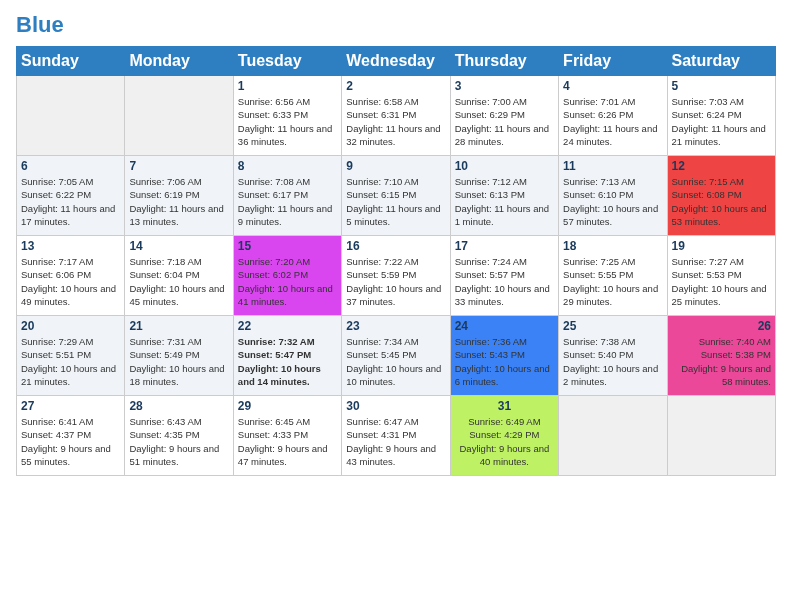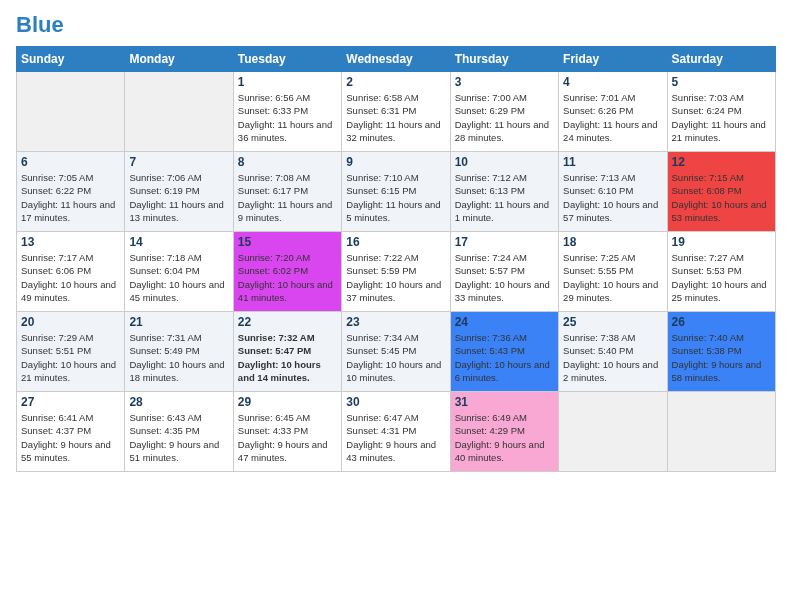--- a/index.html
+++ b/index.html
@@ -34,21 +34,21 @@
       color: #1a3a5c;
     }
     table {
       width: 100%;
       border-collapse: collapse;
       table-layout: fixed;
     }
     thead tr th {
       background-color: #2e7fc1;
       color: #fff;
-      font-size: 12px;
+      font-size: 16px;
       padding: 5px 4px;
       text-align: left;
       border: 1px solid #2e7fc1;
     }
     tbody tr td {
       border: 1px solid #ccc;
       vertical-align: top;
       padding: 3px 4px;
       font-size: 10px;
       color: #333;
@@ -252,21 +252,21 @@
           <div class="day-detail" style="white-space: pre-line;">Sunrise: 7:36 AM
 Sunset: 5:43 PM
 Daylight: 10 hours and 6 minutes.</div>
         </td>
         <td style="background: rgb(240, 244, 248);">
           <span class="day-number">25</span>
           <div class="day-detail" style="white-space: pre-line;">Sunrise: 7:38 AM
 Sunset: 5:40 PM
 Daylight: 10 hours and 2 minutes.</div>
         </td>
-        <td style="background: #3b82f6;">
+        <td style="background: #ec4899; text-align: right;">
           <span class="day-number">26</span>
           <div class="day-detail" style="white-space: pre-line;">Sunrise: 7:40 AM
 Sunset: 5:38 PM
 Daylight: 9 hours and 58 minutes.</div>
         </td>
       </tr>
       <tr>
         <td style="background: rgb(255, 255, 255);">
           <span class="day-number">27</span>
           <div class="day-detail" style="white-space: pre-line;">Sunrise: 6:41 AM
@@ -284,21 +284,21 @@
           <div class="day-detail" style="white-space: pre-line;">Sunrise: 6:45 AM
 Sunset: 4:33 PM
 Daylight: 9 hours and 47 minutes.</div>
         </td>
         <td style="background: rgb(255, 255, 255);">
           <span class="day-number">30</span>
           <div class="day-detail" style="white-space: pre-line;">Sunrise: 6:47 AM
 Sunset: 4:31 PM
 Daylight: 9 hours and 43 minutes.</div>
         </td>
-        <td style="background: #f9a8d4;">
+        <td style="background: #bef264; text-align: center;">
           <span class="day-number">31</span>
           <div class="day-detail" style="white-space: pre-line;">Sunrise: 6:49 AM
 Sunset: 4:29 PM
 Daylight: 9 hours and 40 minutes.</div>
         </td>
         <td class="empty-cell"></td>
         <td class="empty-cell"></td>
       </tr>
     </tbody>
 </table>

